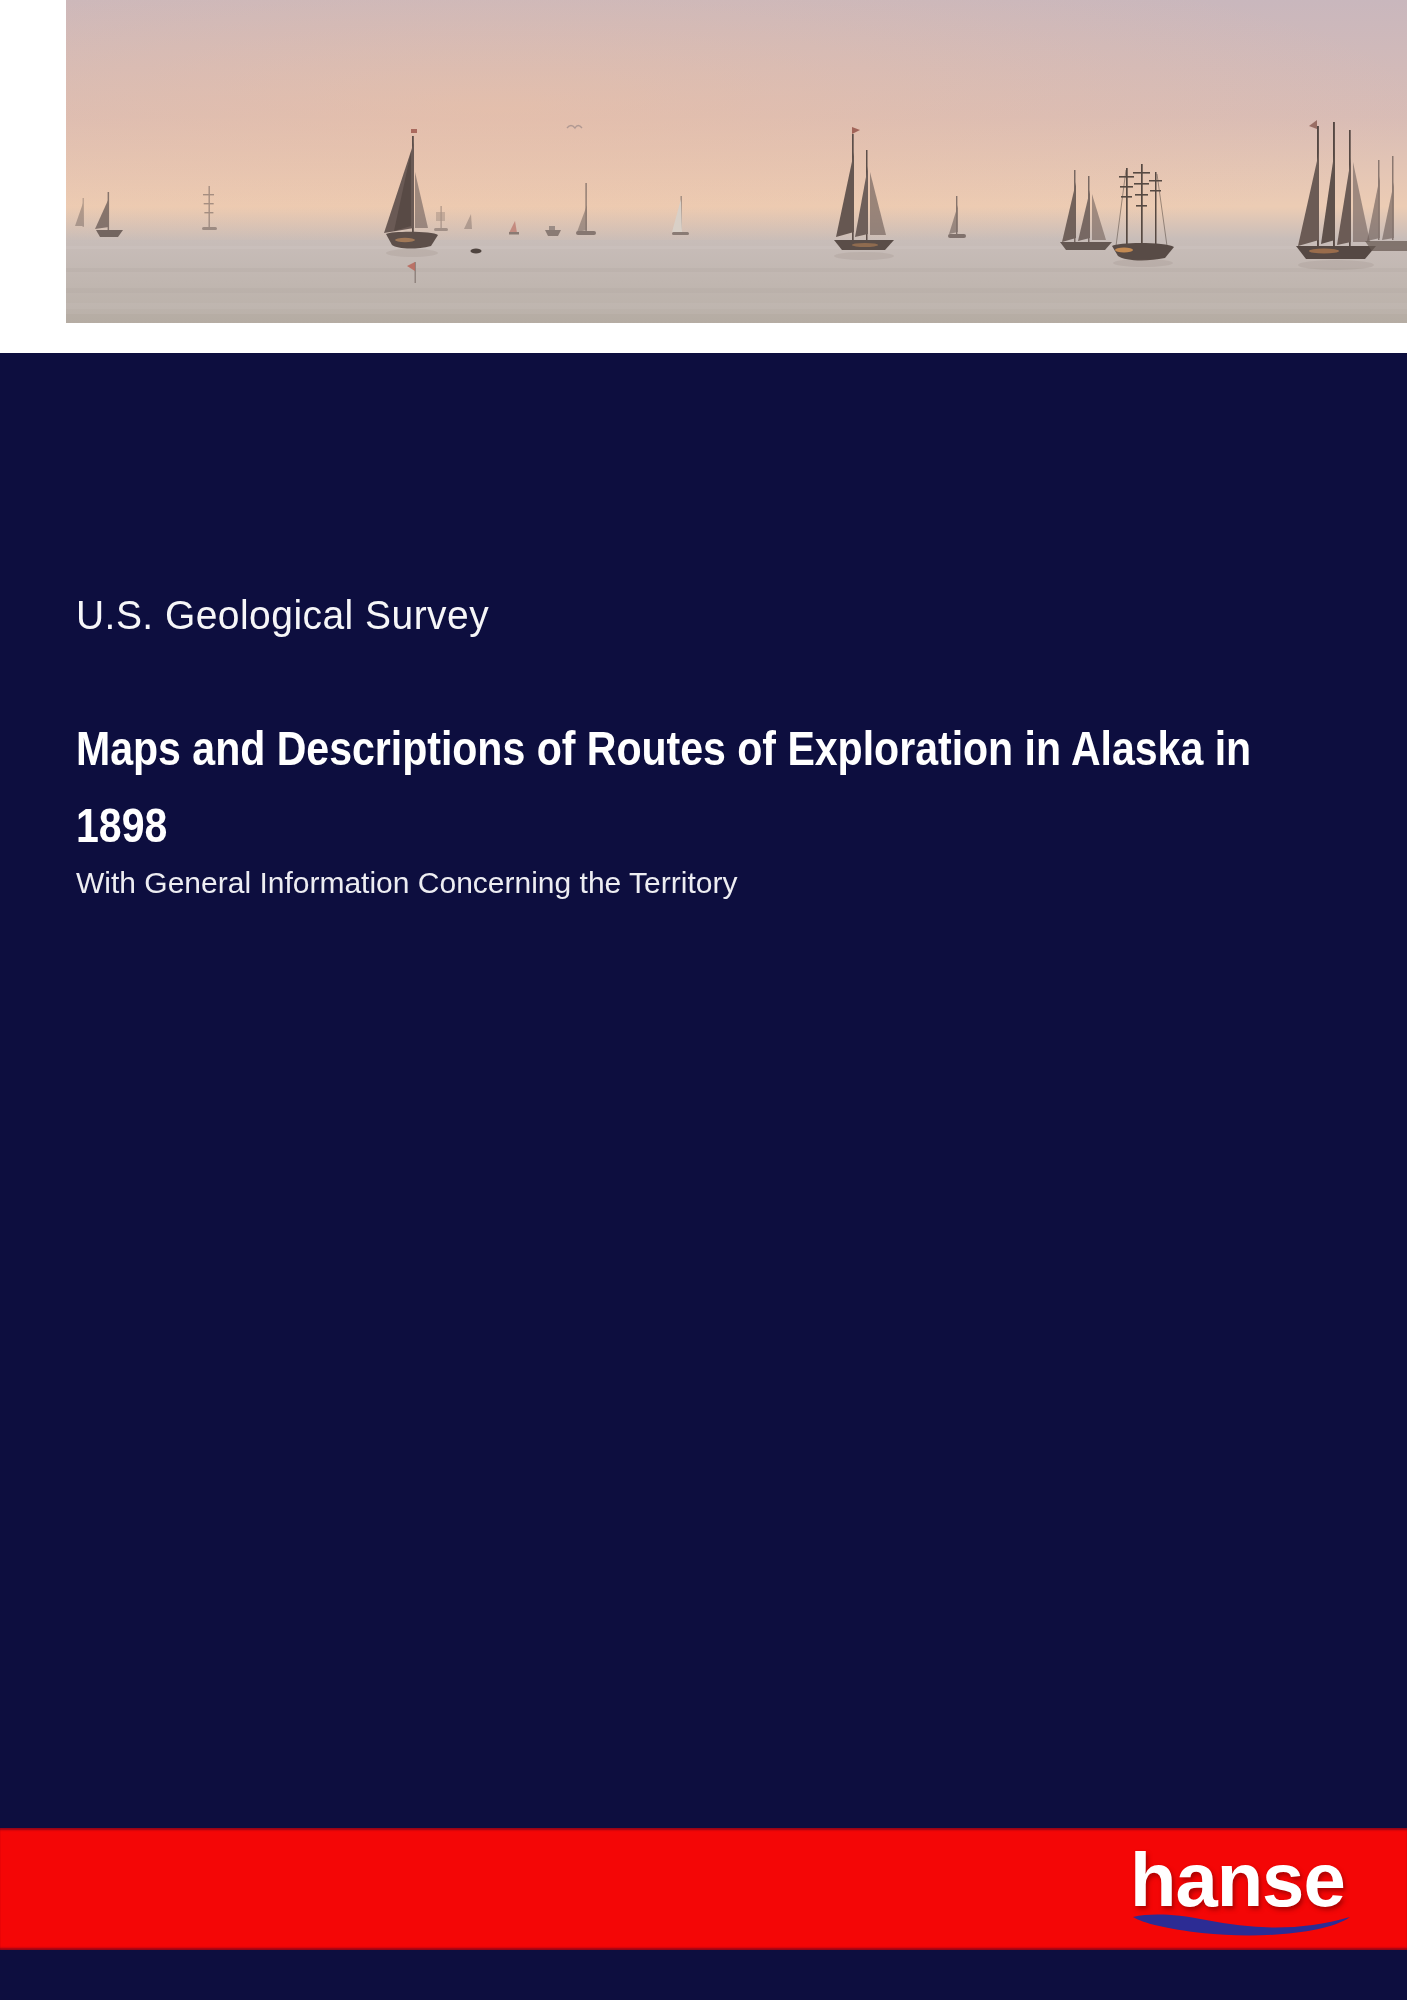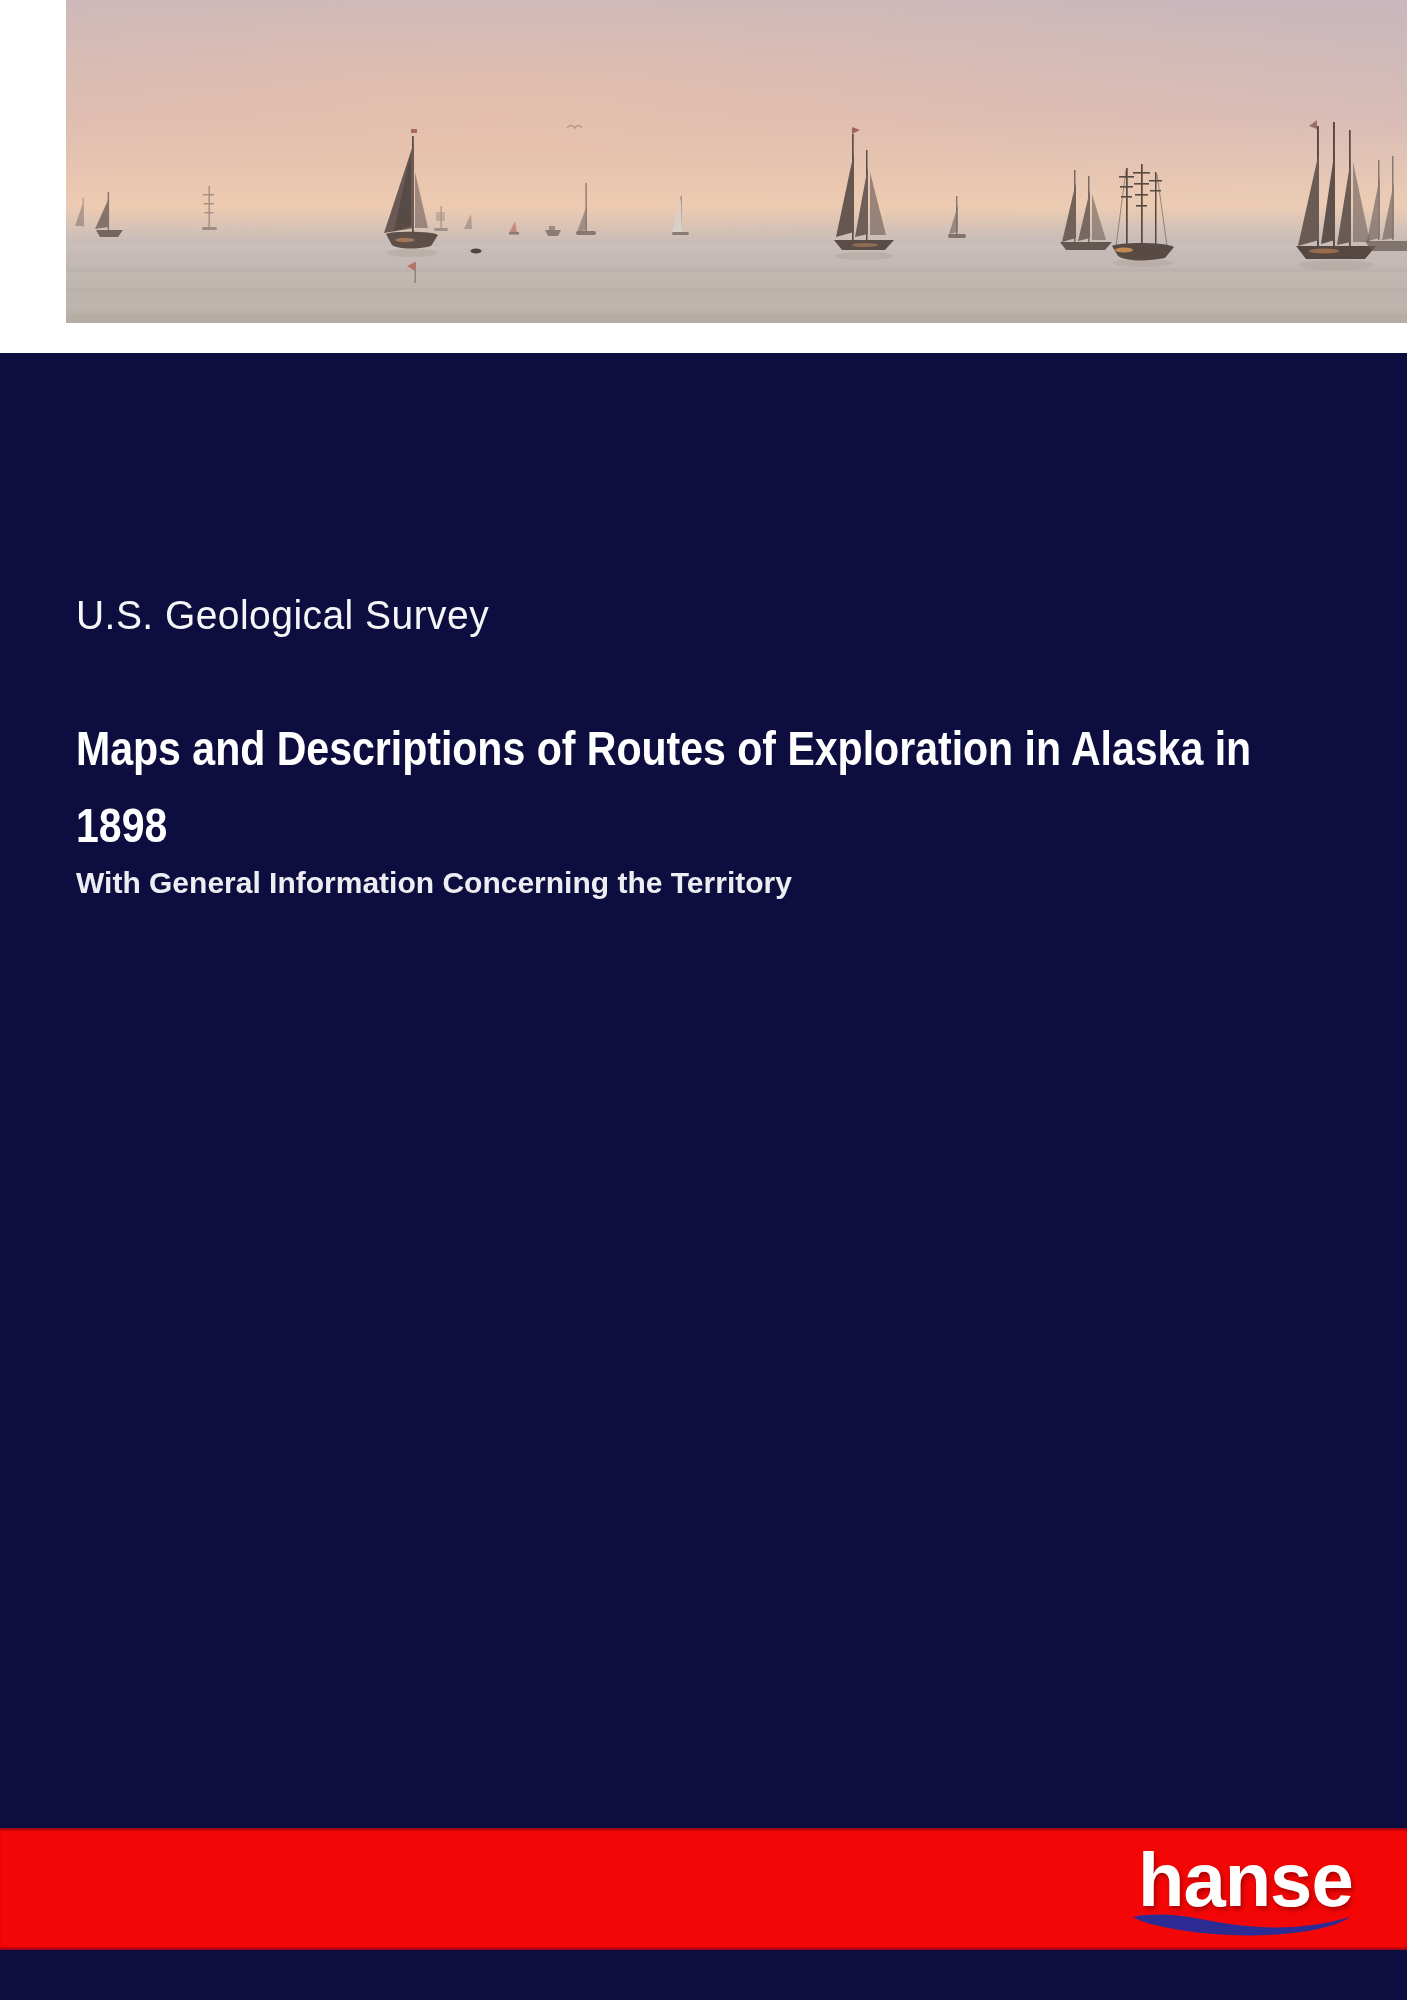--- a/index.html
+++ b/index.html
@@ -25,35 +25,34 @@
     transform:scaleX(0.95);transform-origin:left top;
   }
   .title{
     position:absolute;left:76px;top:710px;width:1600px;
     font-size:48px;font-weight:bold;color:#ffffff;
     line-height:77px;white-space:nowrap;
     transform:scaleX(0.855);transform-origin:left top;
   }
   .subtitle{
     position:absolute;left:76px;top:866px;
-    font-size:30px;font-weight:700;color:#ededf2;
+    font-size:30px;font-weight:400;color:#ededf2;
     white-space:nowrap;
   }
   
   .publisher-band{
     position:absolute;left:0;top:1828px;width:1407px;height:122px;
     background:#f40606;
     box-shadow:inset 0 3px 2px -1px rgba(70,5,40,.55), inset 0 -3px 2px -1px rgba(70,5,40,.55);
   }
   .logo-text{
     position:absolute;left:1130px;top:1836px;
     font-size:76px;font-weight:bold;color:#ffffff;
     letter-spacing:-1px;white-space:nowrap;
     text-shadow:2px 3px 4px rgba(110,0,0,0.55);
-    margin-left:8px;
   }
   .swoosh{
     position:absolute;left:1130px;top:1910px;width:224px;height:28px;
   }
 </style>
 </head>
 <body>
 
 <div class="photo-frame">
   <div class="photo">

